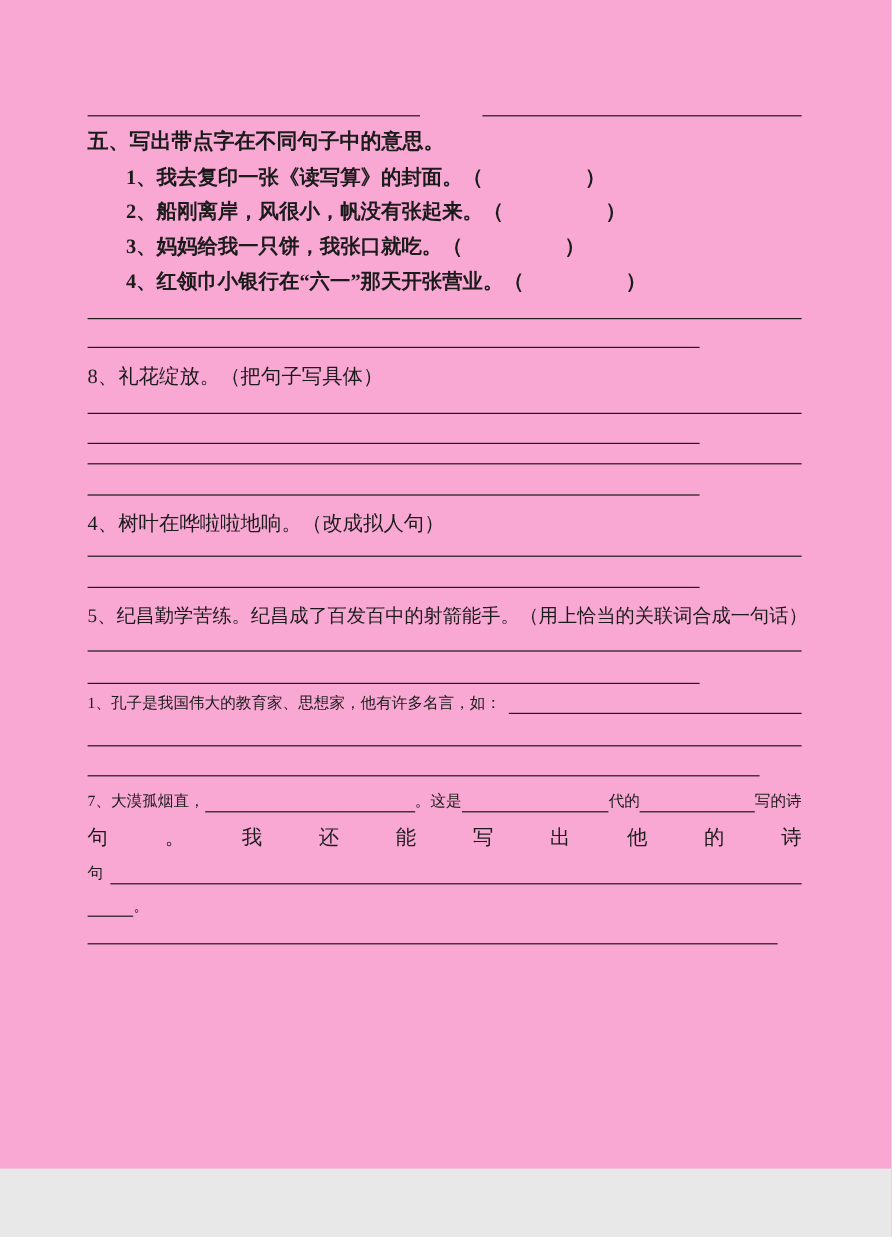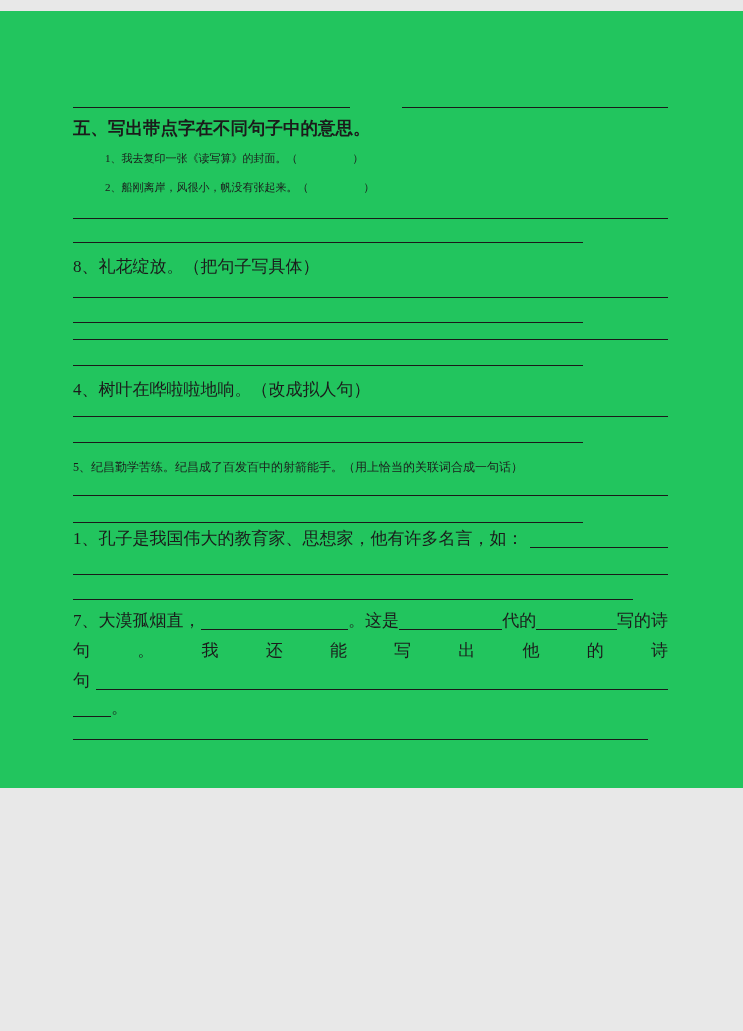--- a/index.html
+++ b/index.html
@@ -3,23 +3,23 @@
 <meta charset="utf-8">
 <style>
   html, body {
     margin: 0;
     padding: 0;
     background: #e8e8e8;
   }
   .page {
     position: relative;
     width: 743px;
-    height: 777px;
-    margin: 11px auto;
-    background: #22c55e;
+    height: 974px;
+    margin: 0 auto;
+    background: #f9a8d4;
     overflow: hidden;
     font-family: "Liberation Serif", "DejaVu Serif", serif;
     color: #1b1b1b;
   }
   .content {
     margin-left: 73px;
     width: 595px;
   }
   
   .row {
@@ -29,23 +29,24 @@
   }
   .hdr {
     font-family: "Liberation Sans", "DejaVu Sans", sans-serif;
     font-weight: bold;
     font-size: 17.5px;
     line-height: 22px;
     white-space: nowrap;
   }
   .indent { margin-left: 32px; }
   .item {
-    font-size: 11px;
+    font-size: 17px;
     line-height: 29px;
     white-space: nowrap;
+    font-weight: bold;
   }
   
   .ans {
     height: 0;
     border-bottom: 1.5px solid #1a1a1a;
   }
   .ans.full  { width: 595px; }
   .ans.short { width: 510px; }
   .ans.med   { width: 560px; }
   .ans.last  { width: 575px; }
@@ -54,21 +55,21 @@
     display: flex;
     margin-top: 96px;
   }
   .top-lines .seg1 { width: 277px; height: 0; border-bottom: 1.5px solid #1a1a1a; }
   .top-lines .gap  { width: 52px; }
   .top-lines .seg2 { width: 266px; height: 0; border-bottom: 1.5px solid #1a1a1a; }
   
   .blank-row {
     display: flex;
     align-items: flex-end;
-    font-size: 17px;
+    font-size: 13px;
     line-height: 22px;
     white-space: nowrap;
   }
   .blank-row span.txt { flex: 0 0 auto; }
   .blank {
     border-bottom: 1.5px solid #1a1a1a;
     height: 4px;
     margin-bottom: 2px;
   }
   .blank.grow { flex: 1 1 0; margin-left: 6px; }
@@ -92,38 +93,40 @@
     <div class="top-lines">
       <div class="seg1"></div>
       <div class="gap"></div>
       <div class="seg2"></div>
     </div>
 
     <div class="hdr" style="margin-top:9px">五、写出带点字在不同句子中的意思。</div>
     <div style="margin-top:5px">
       <div class="item indent">1、我去复印一张《读写算》的封面。（　　　　　）</div>
       <div class="item indent">2、船刚离岸，风很小，帆没有张起来。（　　　　　）</div>
+      <div class="item indent">3、妈妈给我一只饼，我张口就吃。（　　　　　）</div>
+      <div class="item indent">4、红领巾小银行在“六一”那天开张营业。（　　　　　）</div>
     </div>
 
 
     <div class="ans full" style="margin-top:16px"></div>
     <div class="ans short" style="margin-top:23px"></div>
 
     <div class="row" style="margin-top:13px">8、礼花绽放。（把句子写具体）</div>
     <div class="ans full" style="margin-top:19px"></div>
     <div class="ans short" style="margin-top:24px"></div>
 
     <div class="ans full" style="margin-top:16px"></div>
     <div class="ans short" style="margin-top:25px"></div>
 
     <div class="row" style="margin-top:13px">4、树叶在哗啦啦地响。（改成拟人句）</div>
     <div class="ans full" style="margin-top:15px"></div>
     <div class="ans short" style="margin-top:25px"></div>
 
-    <div class="row" style="margin-top:13px;font-size:12px">5、纪昌勤学苦练。纪昌成了百发百中的射箭能手。（用上恰当的关联词合成一句话）</div>
+    <div class="row" style="margin-top:13px;font-size:16px">5、纪昌勤学苦练。纪昌成了百发百中的射箭能手。（用上恰当的关联词合成一句话）</div>
     <div class="ans full" style="margin-top:17px"></div>
     <div class="ans short" style="margin-top:26px"></div>
 
 
     <div class="blank-row" style="margin-top:5px">
       <span class="txt">1、孔子是我国伟大的教育家、思想家，他有许多名言，如：</span>
       <span class="blank grow"></span>
     </div>
     <div class="ans full" style="margin-top:24px"></div>
     <div class="ans med" style="margin-top:24px"></div>

